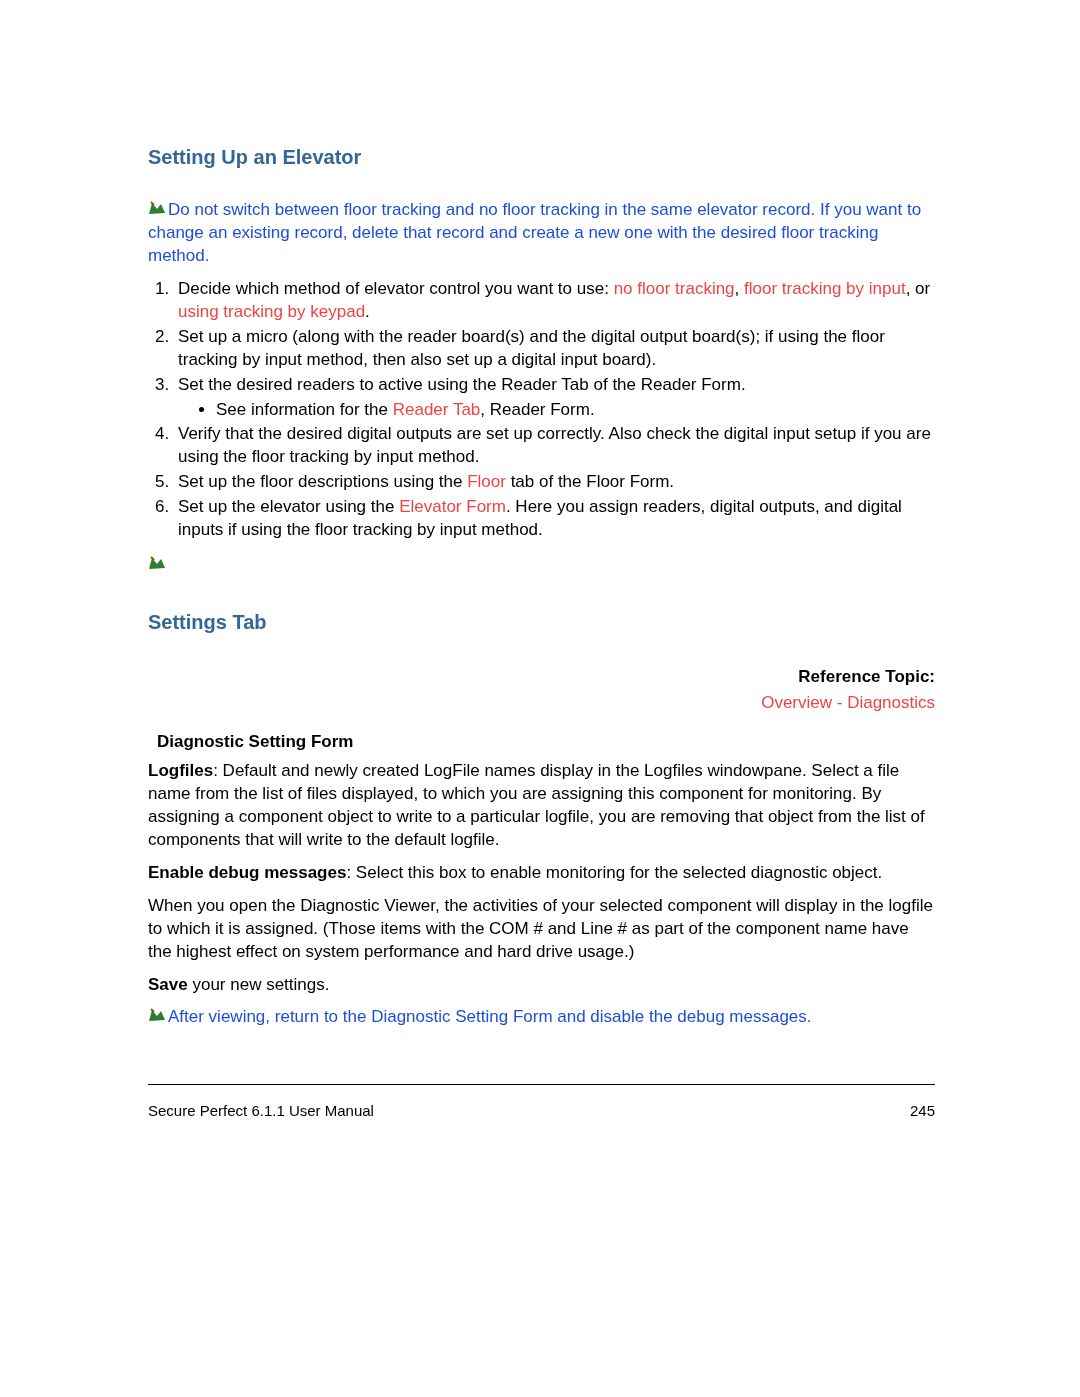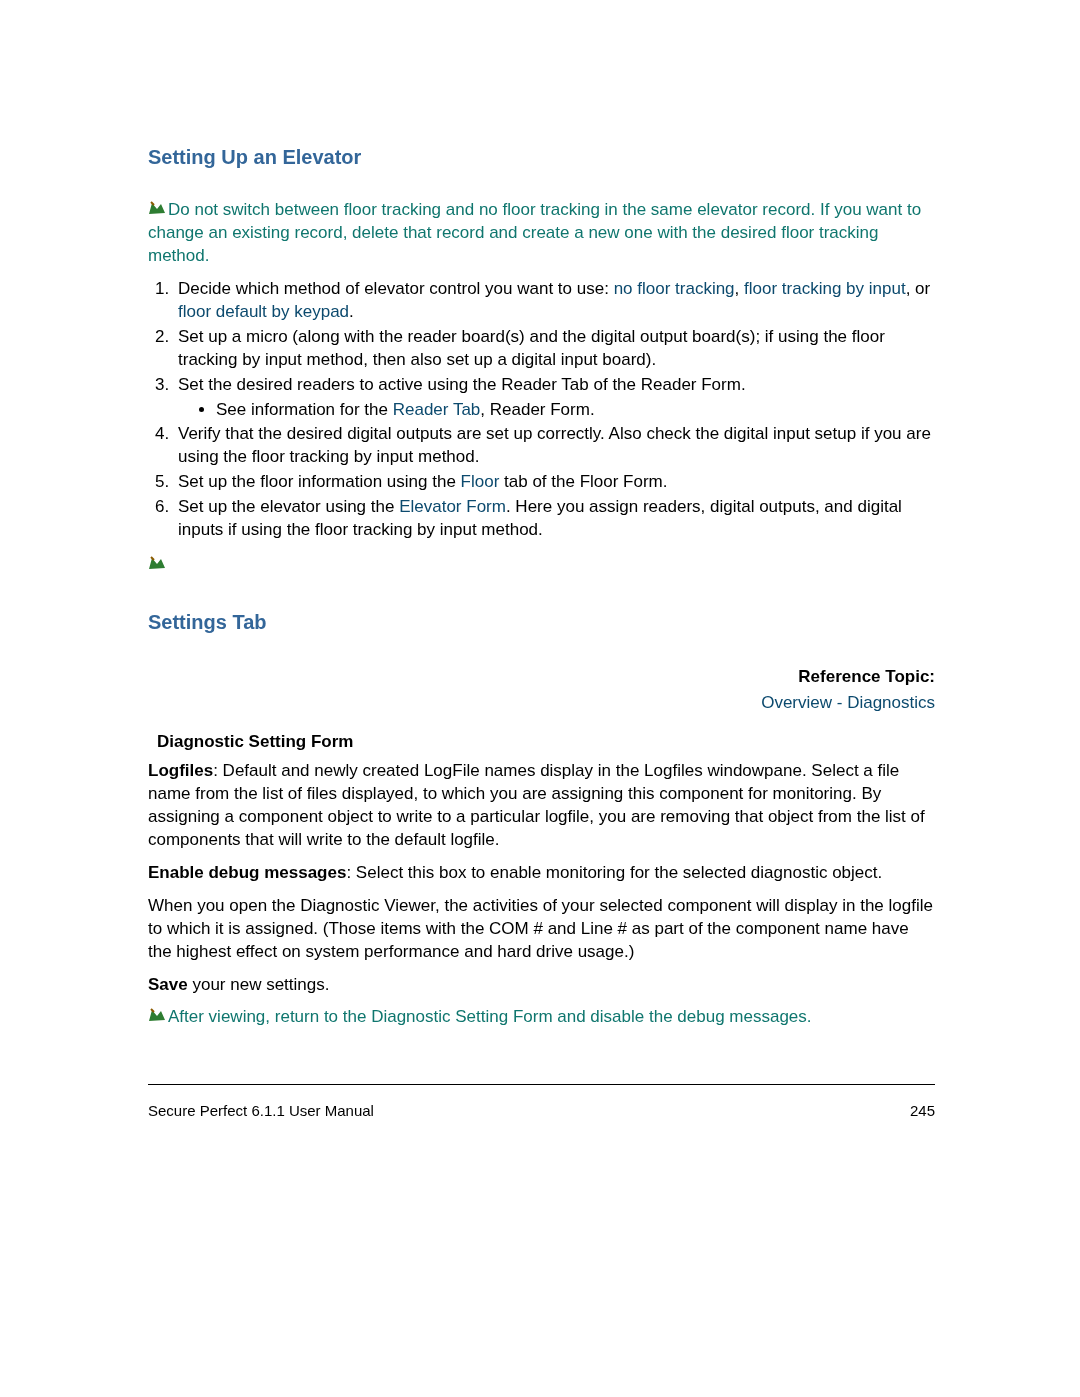--- a/index.html
+++ b/index.html
@@ -15,22 +15,22 @@
     box-sizing:border-box;
     padding:144px 145px 0 148px;
   }
   h2.section-heading{
     font-family:Arial,Helvetica,sans-serif;
     font-size:20px;
     font-weight:bold;
     color:#336699;
     margin:0 0 28px 0;
   }
-  .note{color:#0f766e;}
-  a.link{color:#0c4a6e;text-decoration:none;}
+  .note{color:#1d4ed8;}
+  a.link{color:#ef4444;text-decoration:none;}
   .note-icon{
     display:inline-block;
     width:18px;height:14px;
     vertical-align:baseline;
     position:relative;
     margin-right:2px;
   }
   .note-icon svg{display:block;}
   ol.steps{margin:8px 0 0 0;padding-left:26px;}
   ol.steps>li{margin:0 0 2px 0;padding-left:4px;}
@@ -66,33 +66,33 @@
     <span class="note-icon">
       <svg viewBox="0 0 18 14" width="18" height="14">
         <path d="M1 13 L4 2 L9 8 L13 3 L17 12 Z" fill="#2e7d32"></path>
         <path d="M3 1 L6 4" stroke="#8b5a00" stroke-width="2"></path>
       </svg>
     </span><span>Do not switch between floor tracking and no floor tracking in the same elevator record. If you want to change an existing record, delete that record and create a new one with the desired floor tracking method.</span>
   </p>
 
   <ol class="steps">
     <li>
-      <span>Decide which method of elevator control you want to use: </span><a class="link">no floor tracking</a><span>, </span><a class="link">floor tracking by input</a><span>, or </span><a class="link">floor default by keypad</a><span>.</span>
+      <span>Decide which method of elevator control you want to use: </span><a class="link">no floor tracking</a><span>, </span><a class="link">floor tracking by input</a><span>, or </span><a class="link">using tracking by keypad</a><span>.</span>
     </li>
     <li>
       <span>Set up a micro (along with the reader board(s) and the digital output board(s); if using the floor tracking by input method, then also set up a digital input board).</span>
     </li>
     <li>
       <span>Set the desired readers to active using the Reader Tab of the Reader Form.</span>
       <ul class="bullets">
         <li><span>See information for the </span><a class="link">Reader Tab</a><span>, Reader Form.</span></li>
       </ul>
     </li>
     <li><span>Verify that the desired digital outputs are set up correctly. Also check the digital input setup if you are using the floor tracking by input method.</span></li>
-    <li><span>Set up the floor information using the </span><a class="link">Floor</a><span> tab of the Floor Form.</span></li>
+    <li><span>Set up the floor descriptions using the </span><a class="link">Floor</a><span> tab of the Floor Form.</span></li>
     <li><span>Set up the elevator using the </span><a class="link">Elevator Form</a><span>. Here you assign readers, digital outputs, and digital inputs if using the floor tracking by input method.</span></li>
   </ol>
 
   <p class="note" style="margin-top:12px;">
     <span class="note-icon">
       <svg viewBox="0 0 18 14" width="18" height="14">
         <path d="M1 13 L4 2 L9 8 L13 3 L17 12 Z" fill="#2e7d32"></path>
         <path d="M3 1 L6 4" stroke="#8b5a00" stroke-width="2"></path>
       </svg>
     </span>

